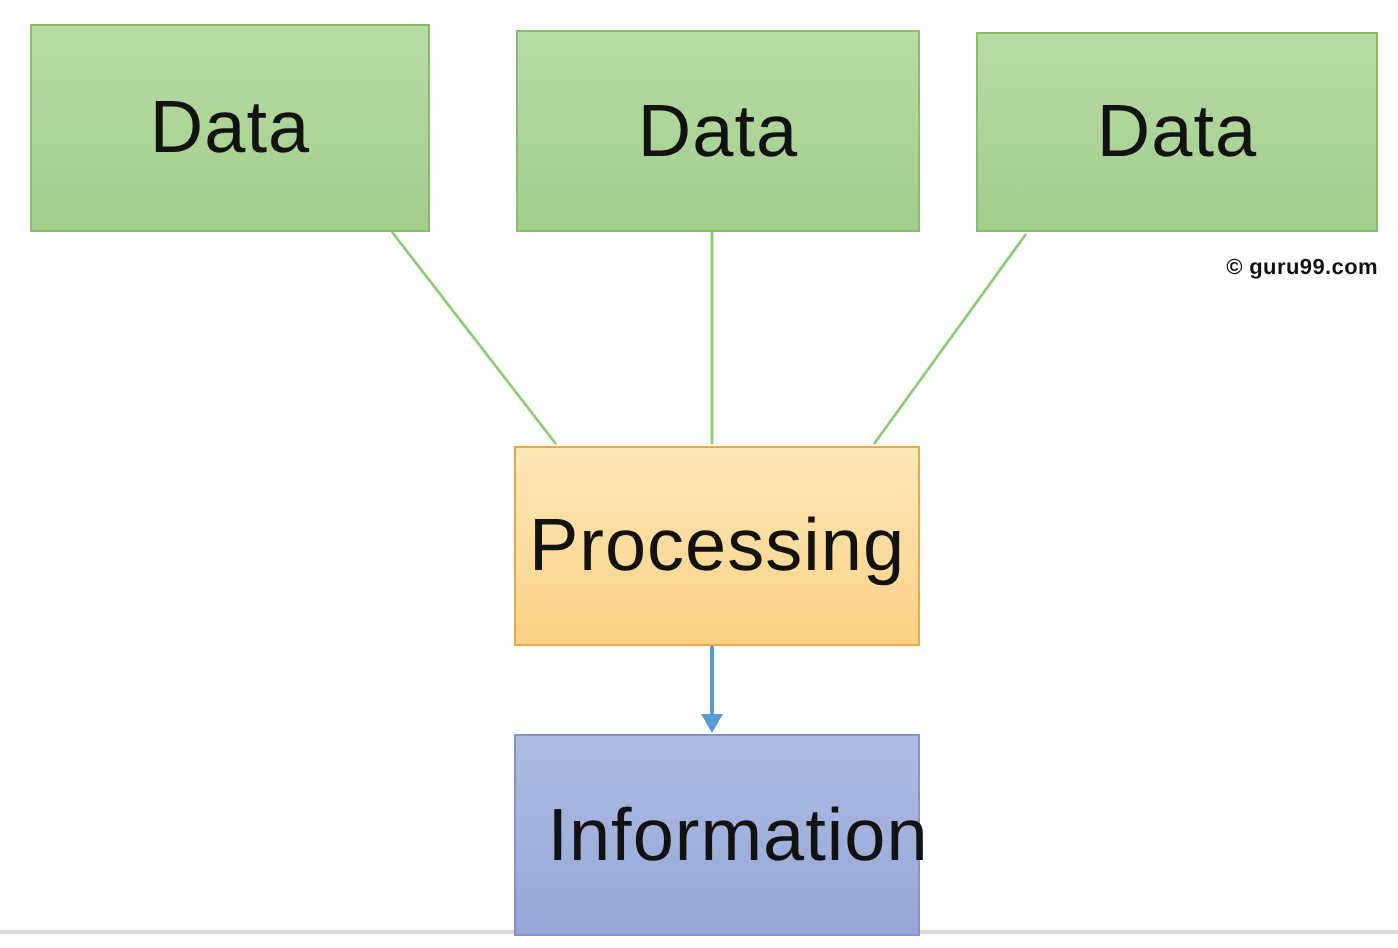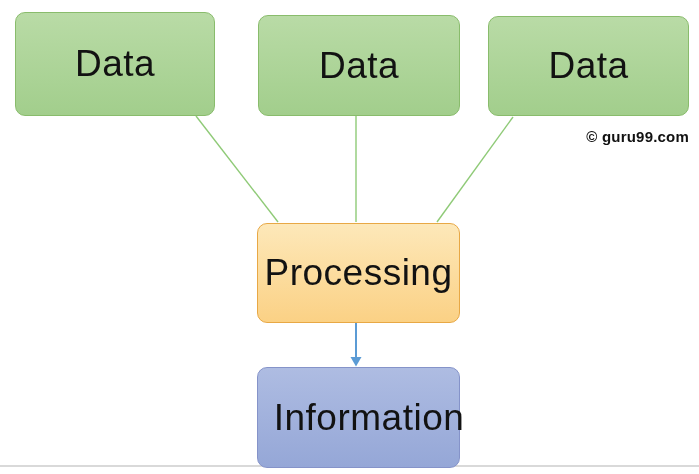--- a/index.html
+++ b/index.html
@@ -45,21 +45,20 @@
   .node {
     position: absolute;
     display: flex;
     align-items: center;
     justify-content: center;
     box-sizing: border-box;
     color: #121212;
     font-size: 37px;
     letter-spacing: 0.5px;
     white-space: nowrap;
-    border-radius: 10px;
   }
   .node.green {
     background: linear-gradient(180deg, var(--green-fill-top, #B9DBA6) 0%, var(--green-fill-bottom, #A2CE8C) 100%);
     border: 1.5px solid var(--green-border, #89BC6C);
   }
   .node.gold {
     background: linear-gradient(180deg, var(--gold-fill-top, #FDE8B9) 0%, var(--gold-fill-bottom, #FBD185) 100%);
     border: 1.5px solid var(--gold-border, #E8A845);
   }
   .node.blue {
@@ -68,21 +67,21 @@
   }
   #node-data-1     { left: 15px;  top: 12px;  width: 200px; height: 104px; }
   #node-data-2     { left: 258px; top: 15px;  width: 202px; height: 101px; }
   #node-data-3     { left: 488px; top: 16px;  width: 201px; height: 100px; }
   #node-processing { left: 257px; top: 223px; width: 203px; height: 100px; }
   #node-information{ left: 257px; top: 367px; width: 203px; height: 101px; padding-left: 21px; }
   .watermark {
     position: absolute;
     top: 128px;
     right: 10px;
-    font-size: 15px;
+    font-size: 11px;
     font-weight: 700;
     color: #111111;
     letter-spacing: 0.2px;
   }
 </style>
 </head>
 <body>
 
 <div class="canvas">
 

